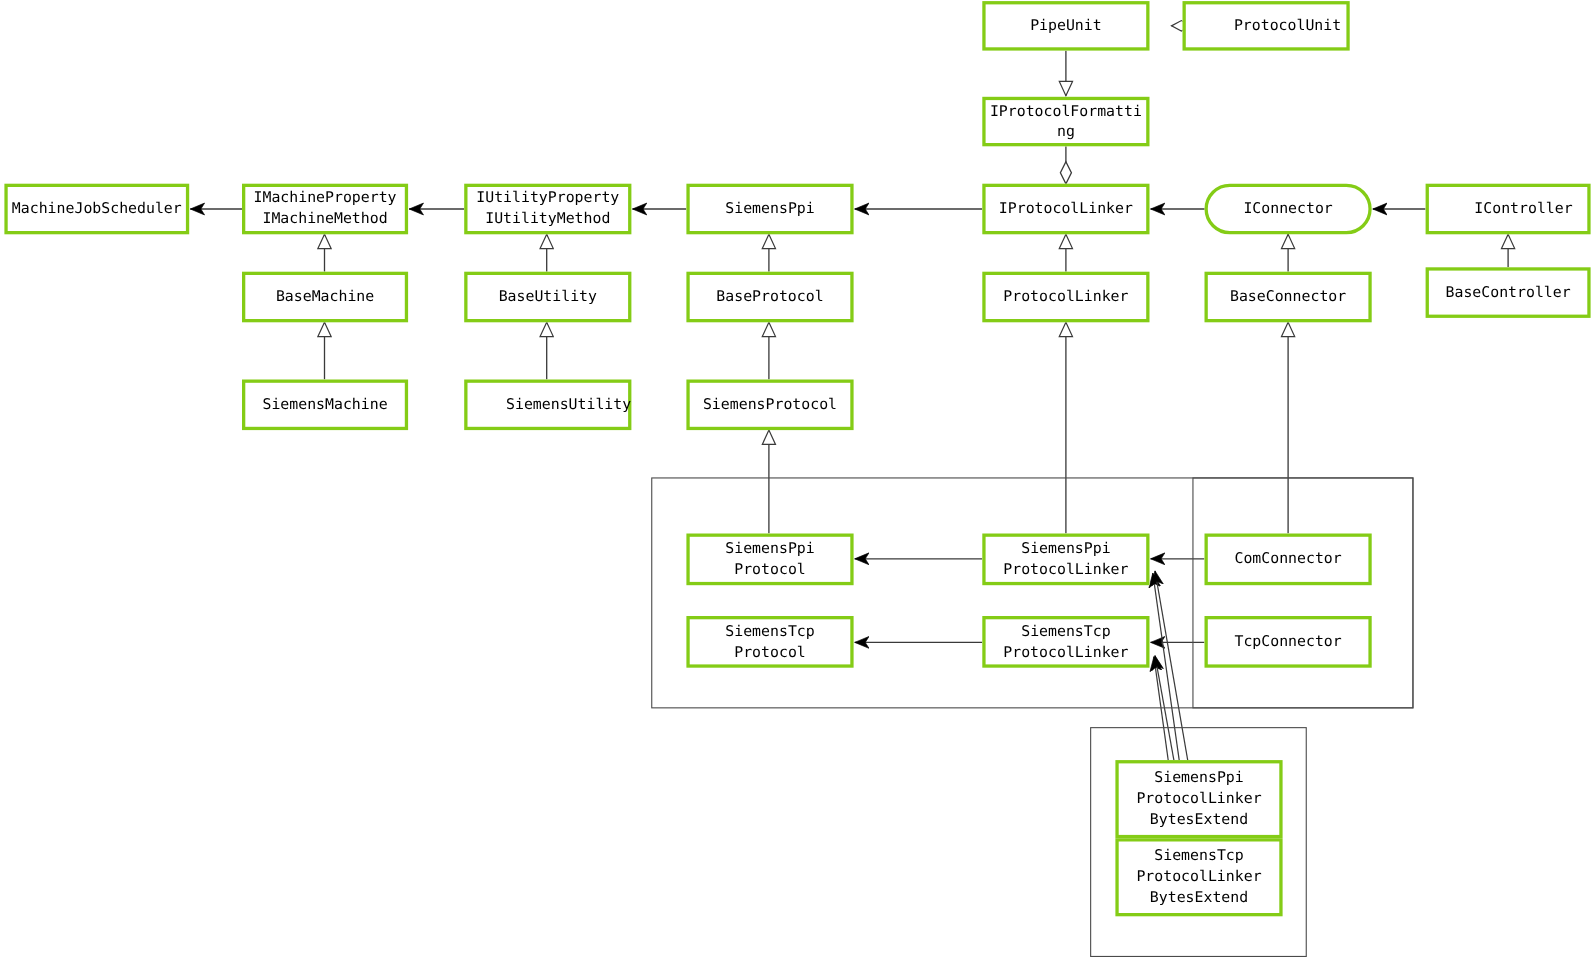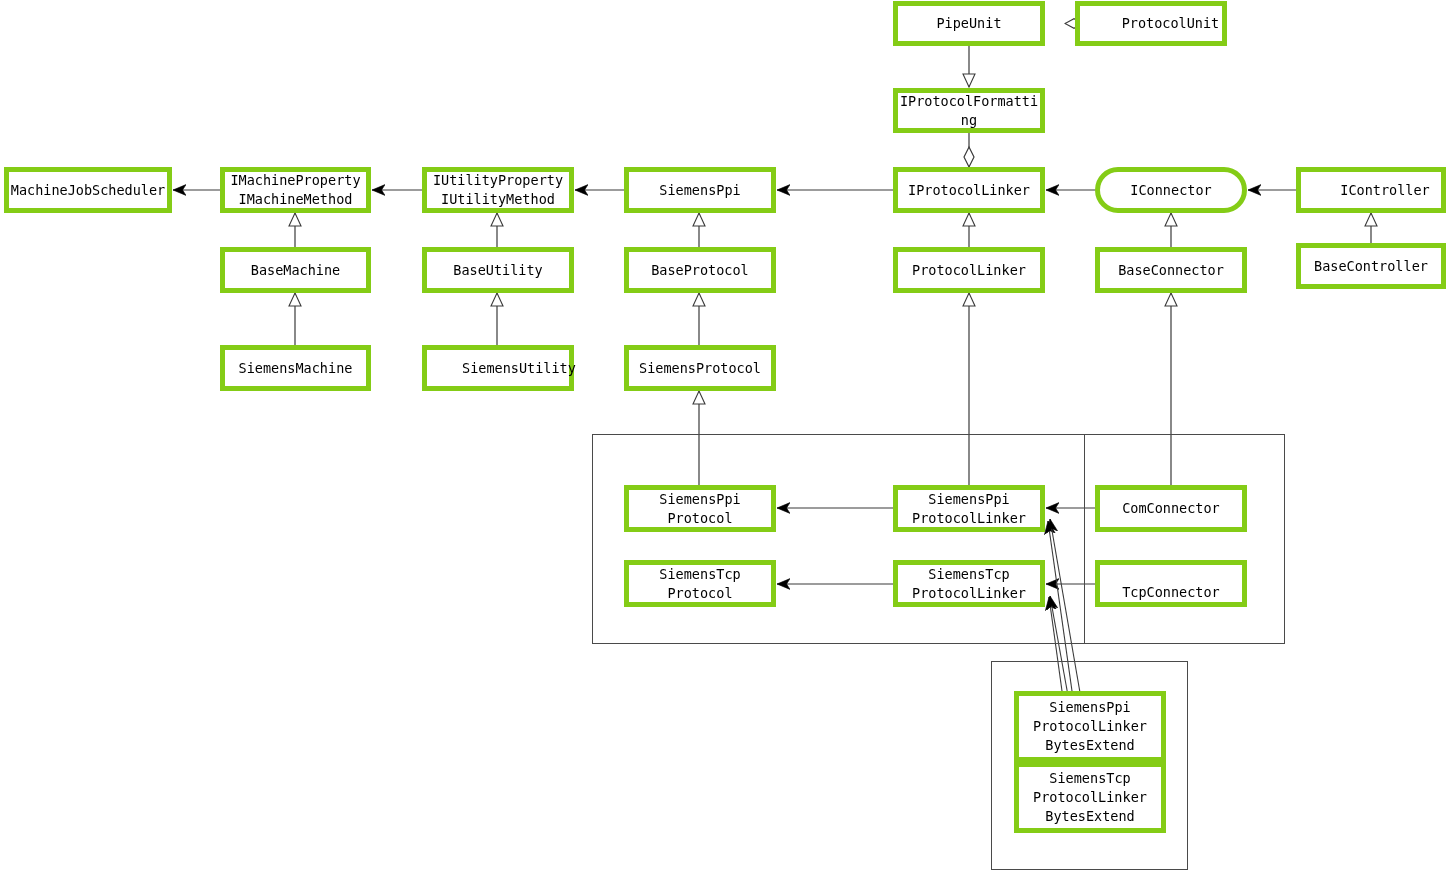--- a/index.html
+++ b/index.html
@@ -20,21 +20,21 @@
     position: absolute;
     left: 0;
     top: 0;
     width: 1449px;
     height: 871px;
     pointer-events: none;
   }
   .node {
     position: absolute;
     box-sizing: border-box;
-    border: 5px solid #84cc16;
+    border: 3px solid #84cc16;
     background: #ffffff;
     display: flex;
     align-items: center;
     justify-content: center;
     text-align: center;
     font-size: 13.5px;
     line-height: 19px;
     color: #000000;
     letter-spacing: 0px;
     white-space: pre-line;
@@ -214,21 +214,21 @@
 
   <div class="node" style="left:893px; top:560px; width:152px; height:47px;">
     <span class="node-label">SiemensTcp
 ProtocolLinker</span>
   </div>
 
   <div class="node" style="left:1095px; top:485px; width:152px; height:47px;">
     <span class="node-label">ComConnector</span>
   </div>
 
-  <div class="node" style="left:1095px; top:560px; width:152px; height:47px;align-items:flex-end;">
+  <div class="node" style="left:1095px; top:560px; width:152px; height:47px;">
     <span class="node-label">TcpConnector</span>
   </div>
 
   <div class="node" style="left:1014px; top:691px; width:152px; height:71px; z-index:4;">
     <span class="node-label">SiemensPpi
 ProtocolLinker
 BytesExtend</span>
   </div>
 
   <div class="node" style="left:1014px; top:762px; width:152px; height:71px; z-index:4;">

